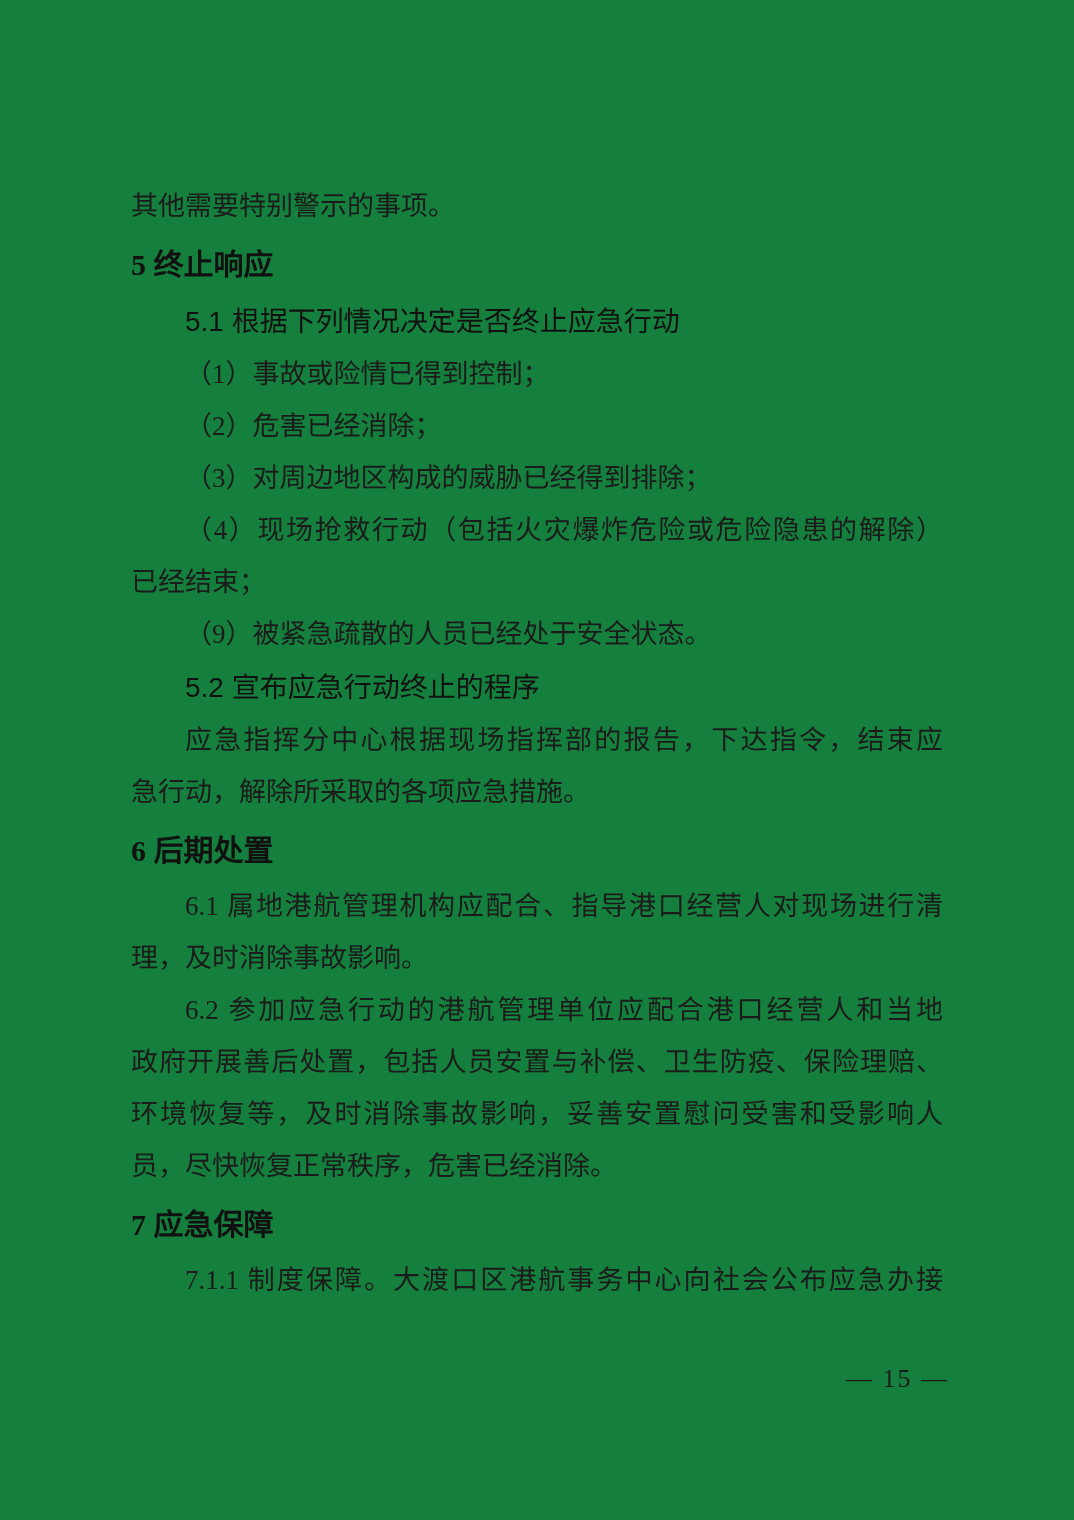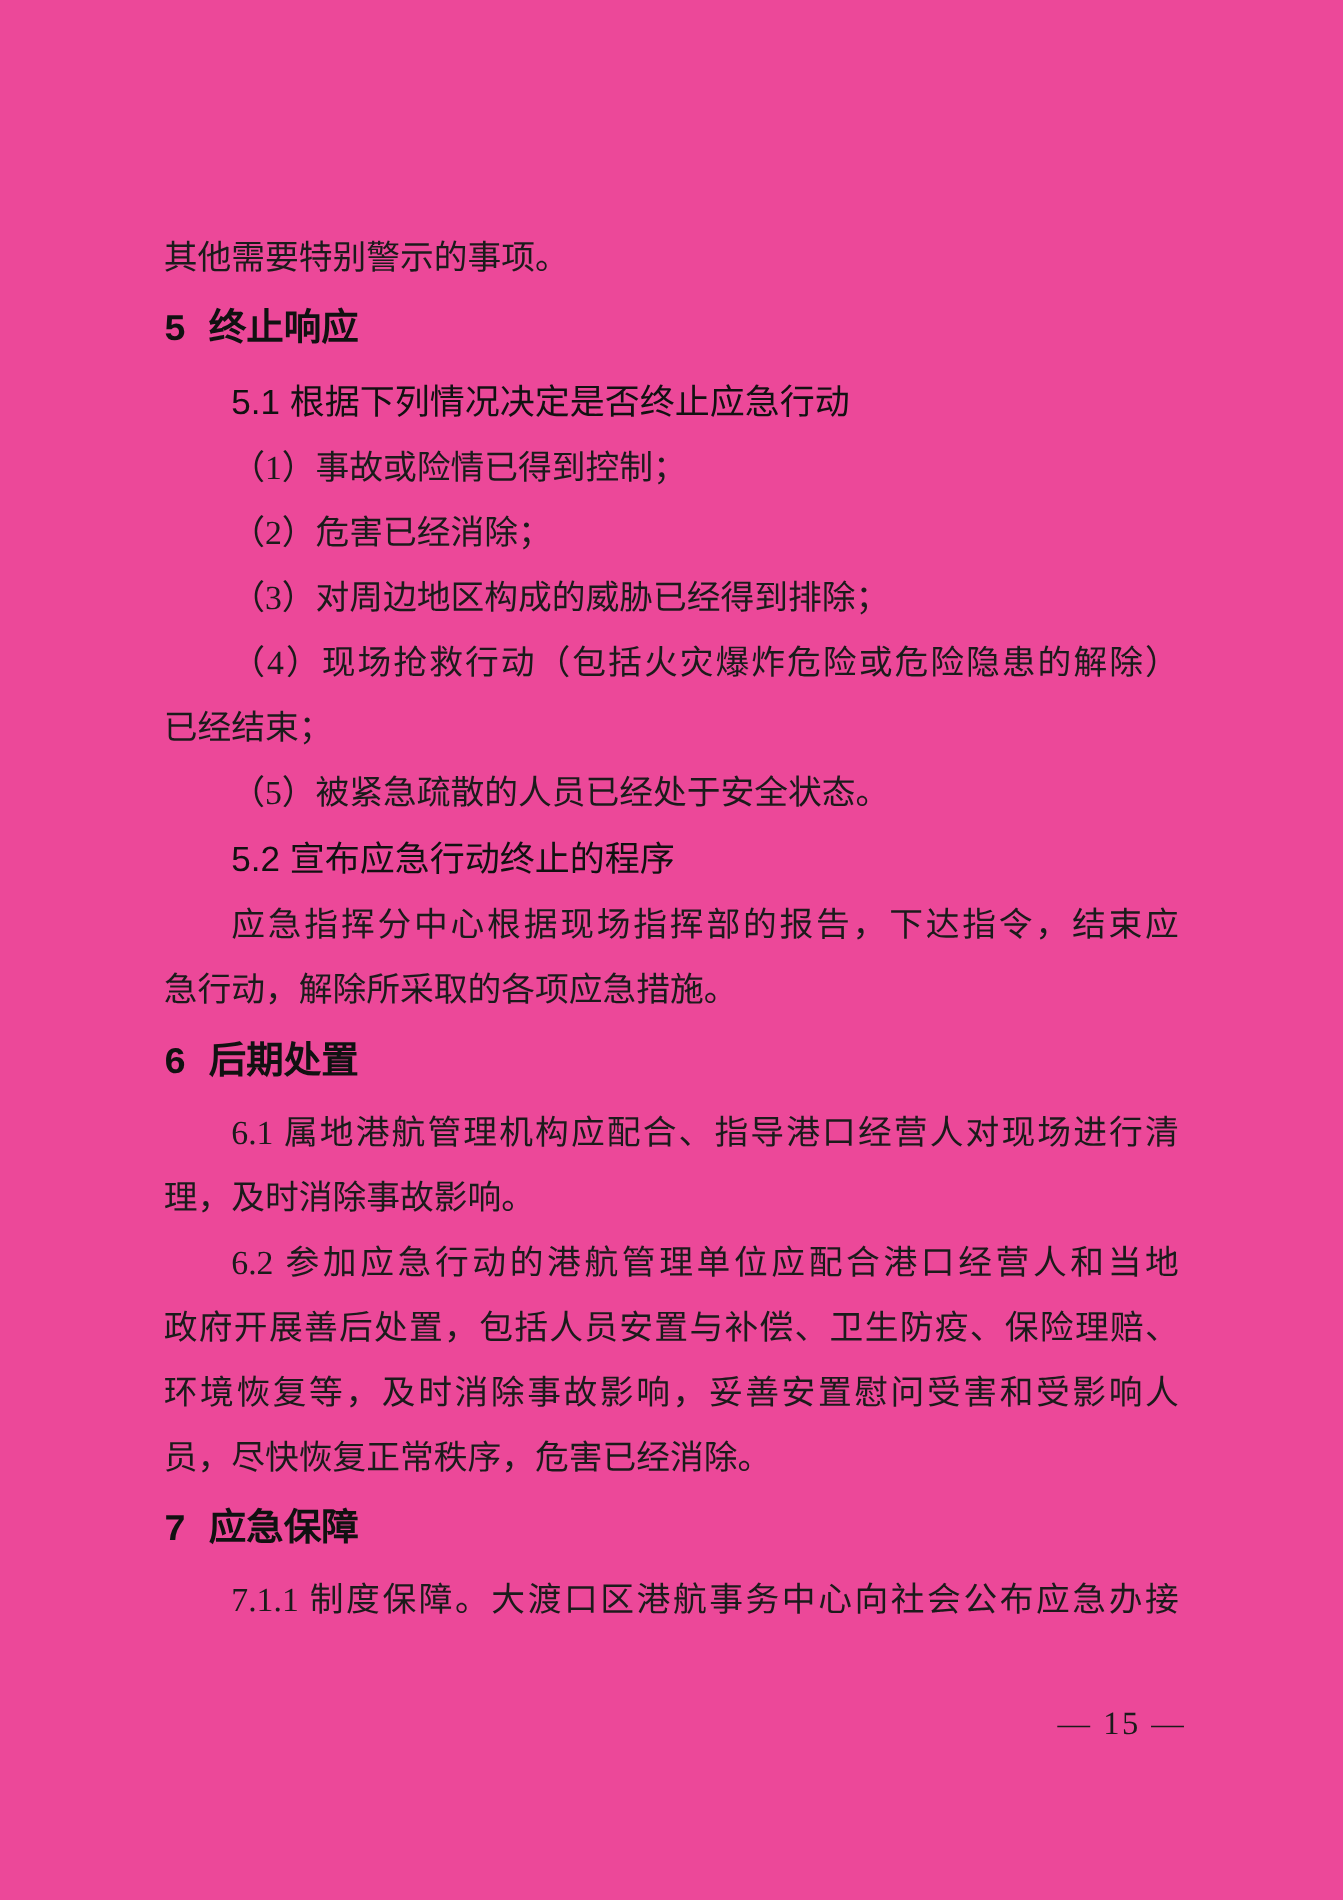--- a/index.html
+++ b/index.html
@@ -4,21 +4,21 @@
 <style>
   html, body {
     margin: 0;
     padding: 0;
     background: #ffffff;
   }
   .page {
     position: relative;
     width: 1074px;
     height: 1520px;
-    background: #ec4899;
+    background: #15803d;
     color: #1b1b1b;
     font-family: "Liberation Serif", "DejaVu Serif", serif;
     overflow: hidden;
   }
   .content {
     position: absolute;
     left: 131px;
     top: 180px;
     width: 812px;
   }
@@ -30,21 +30,21 @@
   }
   .line.indent {
     padding-left: 54px;
   }
   .line.fill {
     white-space: normal;
     text-align: justify;
     text-align-last: justify;
   }
   .line.h1 {
-    font-family: Liberation Mono, monospace;
+    font-family: Liberation Serif, serif;
     font-weight: 700;
     font-size: 30px;
     height: 58px;
     line-height: 58px;
     margin-top: 4px;
     color: #111111;
   }
   .line.h2 {
     font-family: "Liberation Sans", "DejaVu Sans", sans-serif;
     font-weight: 400;
@@ -69,21 +69,21 @@
   <main class="content">
 
   <div class="line body">其他需要特别警示的事项。</div>
       <div class="line h1">5 终止响应</div>
       <div class="line h2 indent">5.1 根据下列情况决定是否终止应急行动</div>
       <div class="line body indent">（1）事故或险情已得到控制；</div>
       <div class="line body indent">（2）危害已经消除；</div>
       <div class="line body indent">（3）对周边地区构成的威胁已经得到排除；</div>
       <div class="line body indent fill">（4）现场抢救行动（包括火灾爆炸危险或危险隐患的解除）</div>
       <div class="line body">已经结束；</div>
-      <div class="line body indent">（5）被紧急疏散的人员已经处于安全状态。</div>
+      <div class="line body indent">（9）被紧急疏散的人员已经处于安全状态。</div>
       <div class="line h2 indent">5.2 宣布应急行动终止的程序</div>
       <div class="line body indent fill">应急指挥分中心根据现场指挥部的报告，下达指令，结束应</div>
       <div class="line body">急行动，解除所采取的各项应急措施。</div>
       <div class="line h1">6 后期处置</div>
       <div class="line body indent fill">6.1 属地港航管理机构应配合、指导港口经营人对现场进行清</div>
       <div class="line body">理，及时消除事故影响。</div>
       <div class="line body indent fill">6.2 参加应急行动的港航管理单位应配合港口经营人和当地</div>
       <div class="line body fill">政府开展善后处置，包括人员安置与补偿、卫生防疫、保险理赔、</div>
       <div class="line body fill">环境恢复等，及时消除事故影响，妥善安置慰问受害和受影响人</div>
       <div class="line body">员，尽快恢复正常秩序，危害已经消除。</div>

